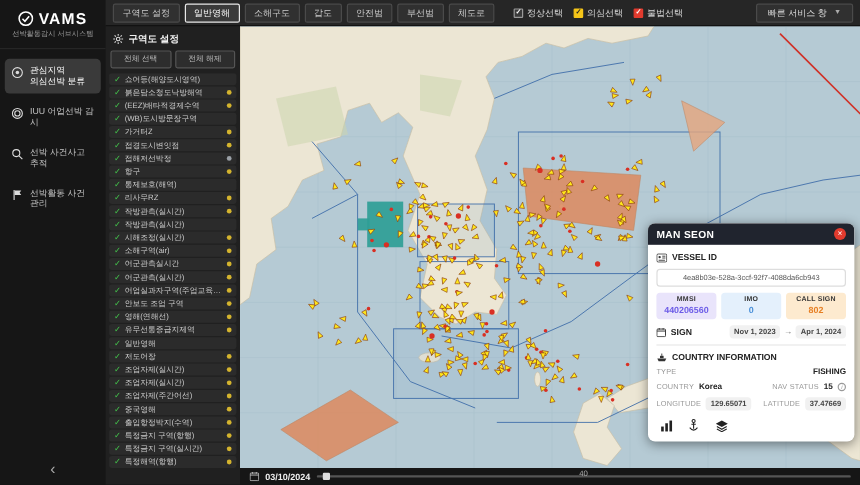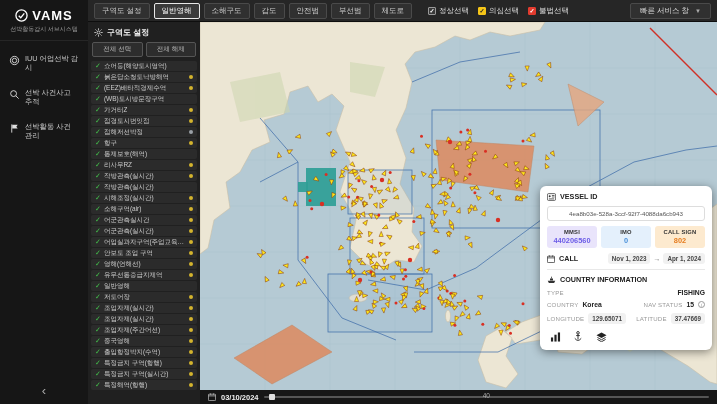--- a/index.html
+++ b/index.html
@@ -113,20 +113,25 @@
           <svg width="13" height="13" viewBox="0 0 14 14">
               <circle cx="7" cy="7" r="6" fill="none" stroke="#fff" stroke-width="1.4"></circle>
               <path d="M4 7.2 L6.2 9.4 L10 4.8" fill="none" stroke="#fff" stroke-width="1.4"></path>
             </svg>
         </span>
         <span>VAMS</span>
       </div>
       <div class="logo-sub">선박활동감시 서브시스템</div>
     </div>
     <nav class="side-menu" id="side-menu">
+        <div class="side-item active"><span class="icon"><svg width="11" height="11" viewBox="0 0 12 12">
+              <circle cx="6" cy="6" r="4.5" fill="none" stroke="currentColor"></circle>
+              <circle cx="6" cy="6" r="1.6" fill="currentColor"></circle>
+            </svg></span><span>관심지역
+의심선박 분류</span></div>
         <div class="side-item"><span class="icon"><svg width="11" height="11" viewBox="0 0 12 12">
               <circle cx="6" cy="6" r="4.5" fill="none" stroke="currentColor"></circle>
               <circle cx="6" cy="6" r="2.4" fill="none" stroke="currentColor"></circle>
             </svg></span><span>IUU 어업선박 감시</span></div>
         <div class="side-item"><span class="icon"><svg width="11" height="11" viewBox="0 0 12 12">
               <circle cx="5" cy="5" r="3.2" fill="none" stroke="currentColor"></circle>
               <line x1="7.5" y1="7.5" x2="10.5" y2="10.5" stroke="currentColor"></line>
             </svg></span><span>선박 사건사고 추적</span></div>
         <div class="side-item"><span class="icon"><svg width="11" height="11" viewBox="0 0 12 12">
               <line x1="3" y1="1.5" x2="3" y2="10.5" stroke="currentColor"></line>
@@ -735,20 +740,24 @@
                 <circle cx="250" cy="120" r="2.2" fill="#d92f23"></circle>
                 <circle cx="182" cy="158" r="2.2" fill="#d92f23"></circle>
                 <circle cx="210" cy="238" r="2.2" fill="#d92f23"></circle>
                 <circle cx="160" cy="258" r="2.2" fill="#d92f23"></circle>
                 <circle cx="298" cy="198" r="2.2" fill="#d92f23"></circle>
                 <circle cx="122" cy="182" r="2.2" fill="#d92f23"></circle>
               </g>
           </svg>
 
           <div class="vcard">
+            <div class="vcard-header">
+              <span>MAN SEON</span>
+              <button class="vclose">×</button>
+            </div>
             <div class="vbody">
               <div class="sec-label">
                 <span style="display:flex;">
                   <svg width="9" height="8" viewBox="0 0 12 10">
                       <rect x="0.5" y="0.5" width="11" height="9" rx="1.5" fill="none" stroke="#333"></rect>
                       <circle cx="3.6" cy="4" r="1.3" fill="#333"></circle>
                       <line x1="6.5" y1="3" x2="10" y2="3" stroke="#333"></line>
                       <line x1="6.5" y1="5" x2="10" y2="5" stroke="#333"></line>
                       <line x1="2.5" y1="7.5" x2="9.5" y2="7.5" stroke="#333"></line>
                     </svg>
@@ -775,21 +784,21 @@
               <div class="dates-row">
                 <div class="sec-label">
                   <span style="display:flex;">
                     <svg width="8" height="8" viewBox="0 0 10 10">
                         <rect x="0.5" y="1.5" width="9" height="8" rx="1" fill="none" stroke="#333"></rect>
                         <line x1="0.5" y1="3.6" x2="9.5" y2="3.6" stroke="#333"></line>
                         <line x1="3" y1="0.5" x2="3" y2="2.2" stroke="#333"></line>
                         <line x1="7" y1="0.5" x2="7" y2="2.2" stroke="#333"></line>
                       </svg>
                   </span>
-                  <span>CALL</span>
+                  <span>SIGN</span>
                 </div>
                 <div class="dates-right">
                   <span class="chip">Nov 1, 2023</span>
                   <span class="arrow">→</span>
                   <span class="chip">Apr 1, 2024</span>
                 </div>
               </div>
 
               <hr class="divider">
 

